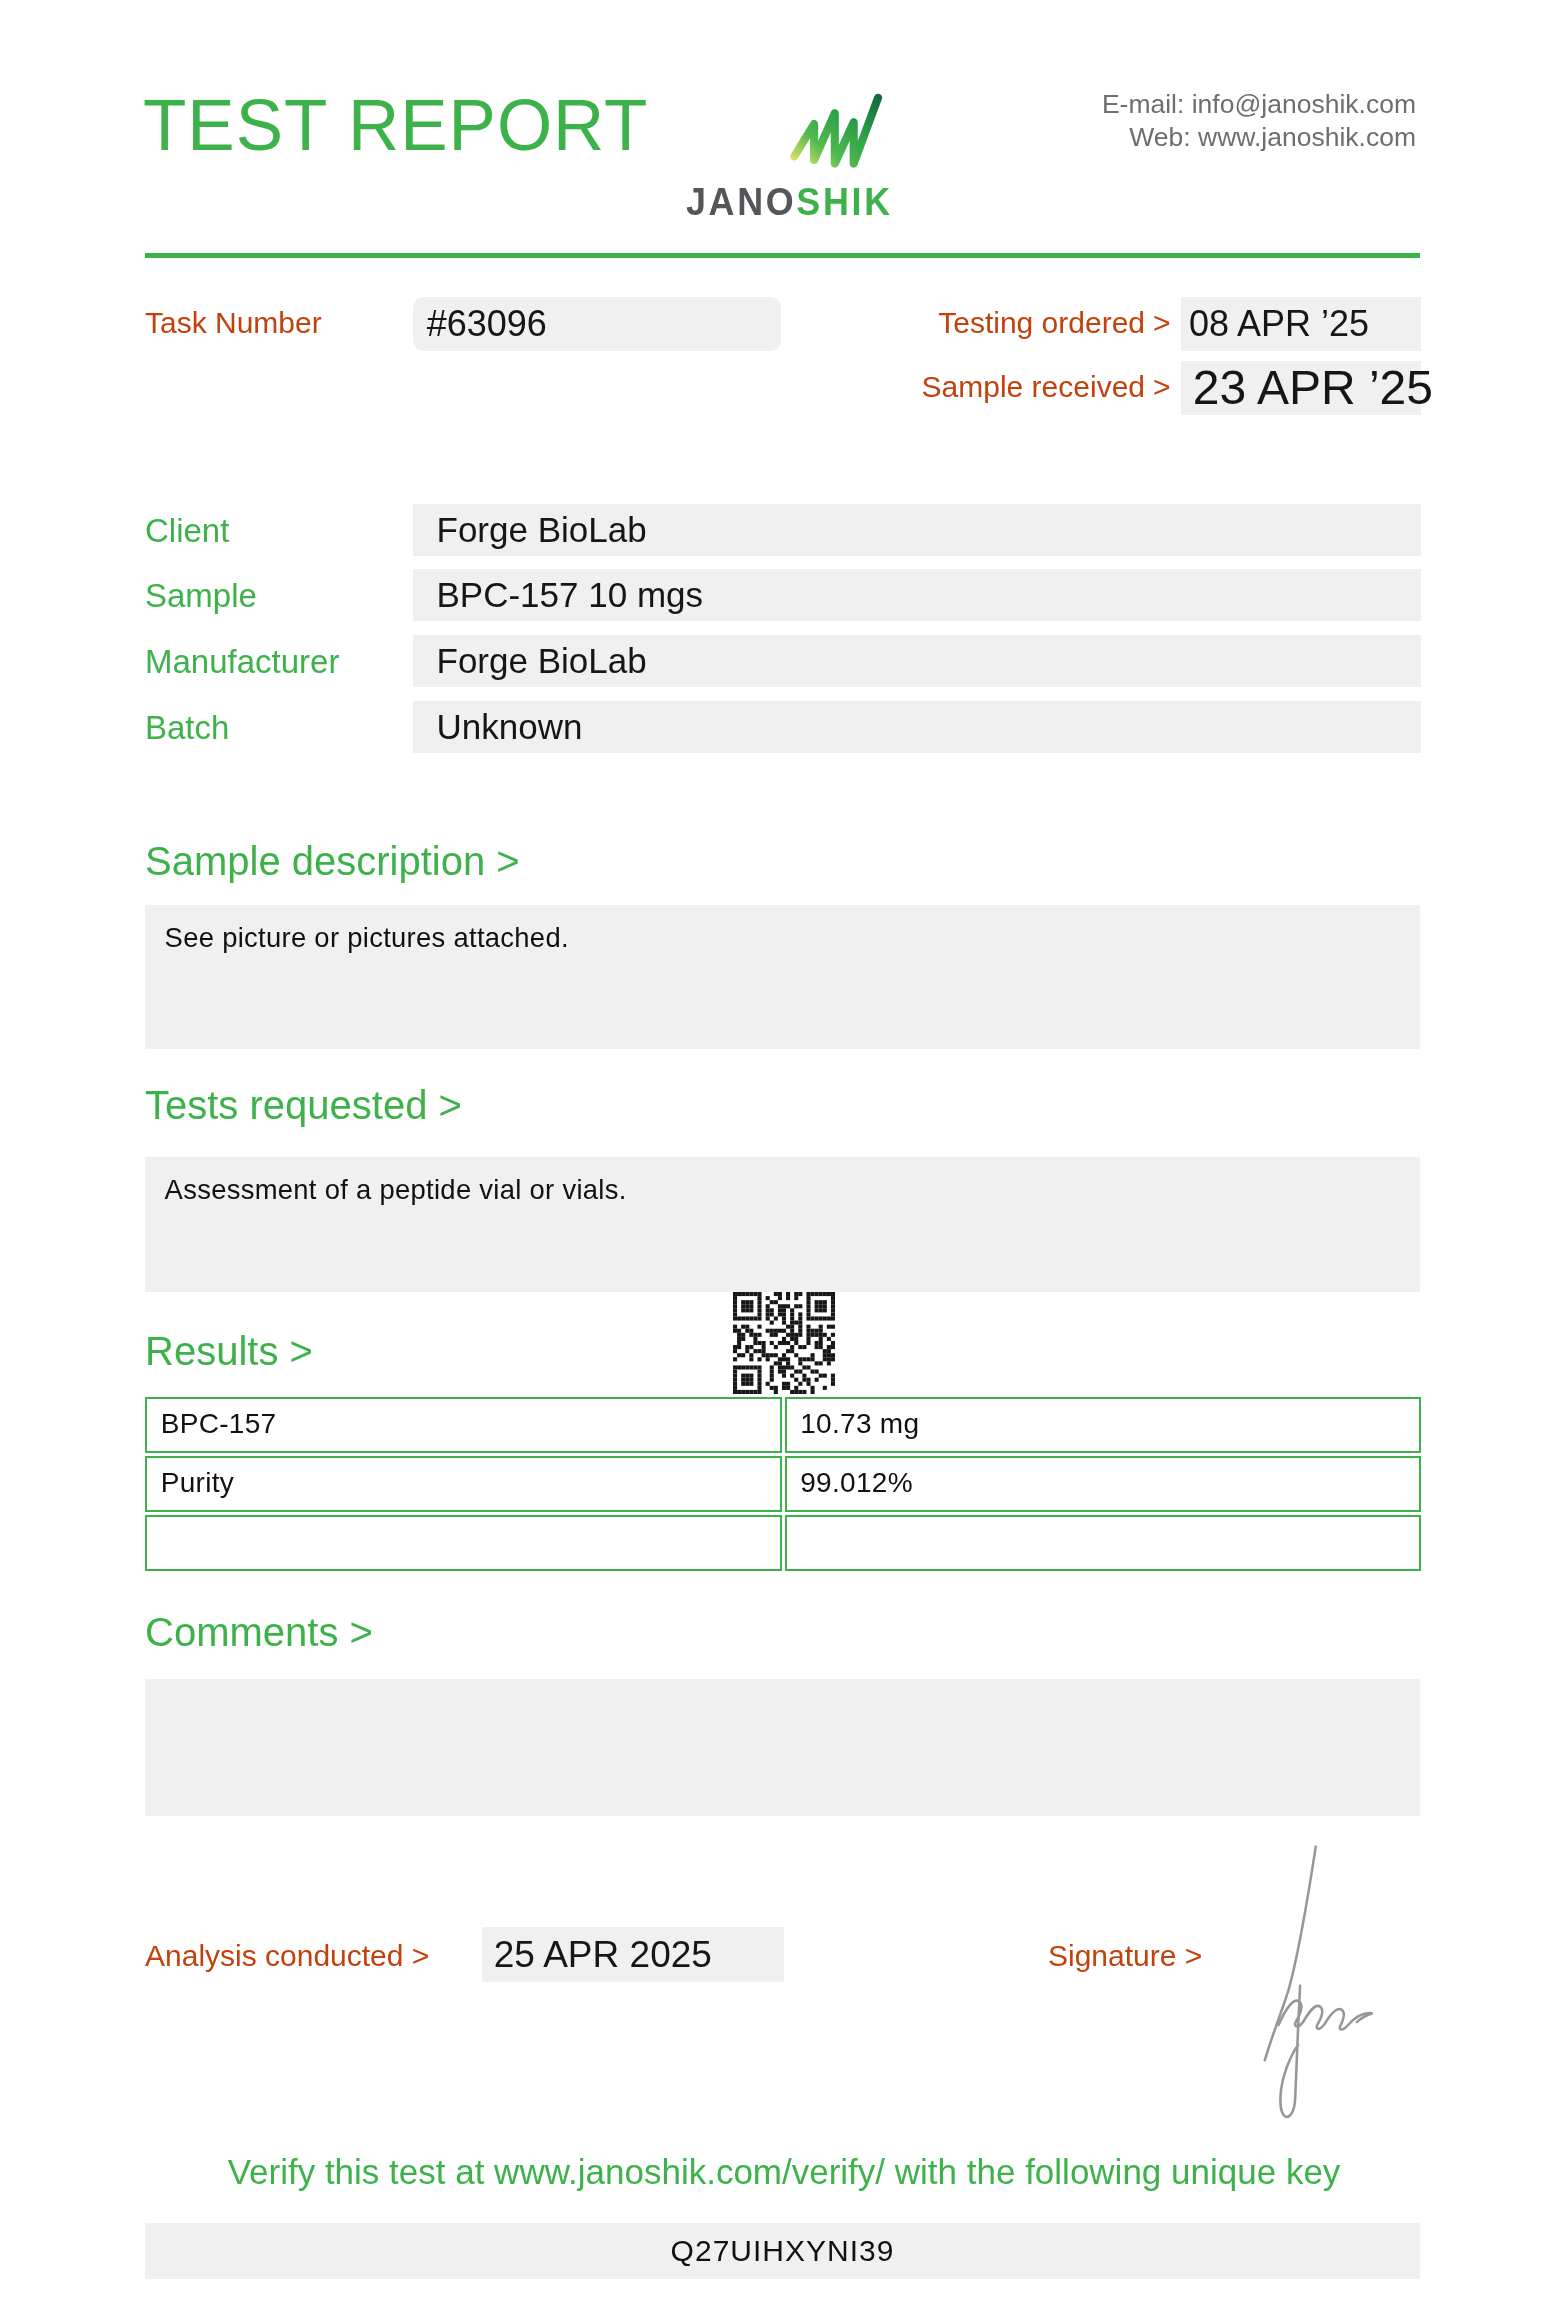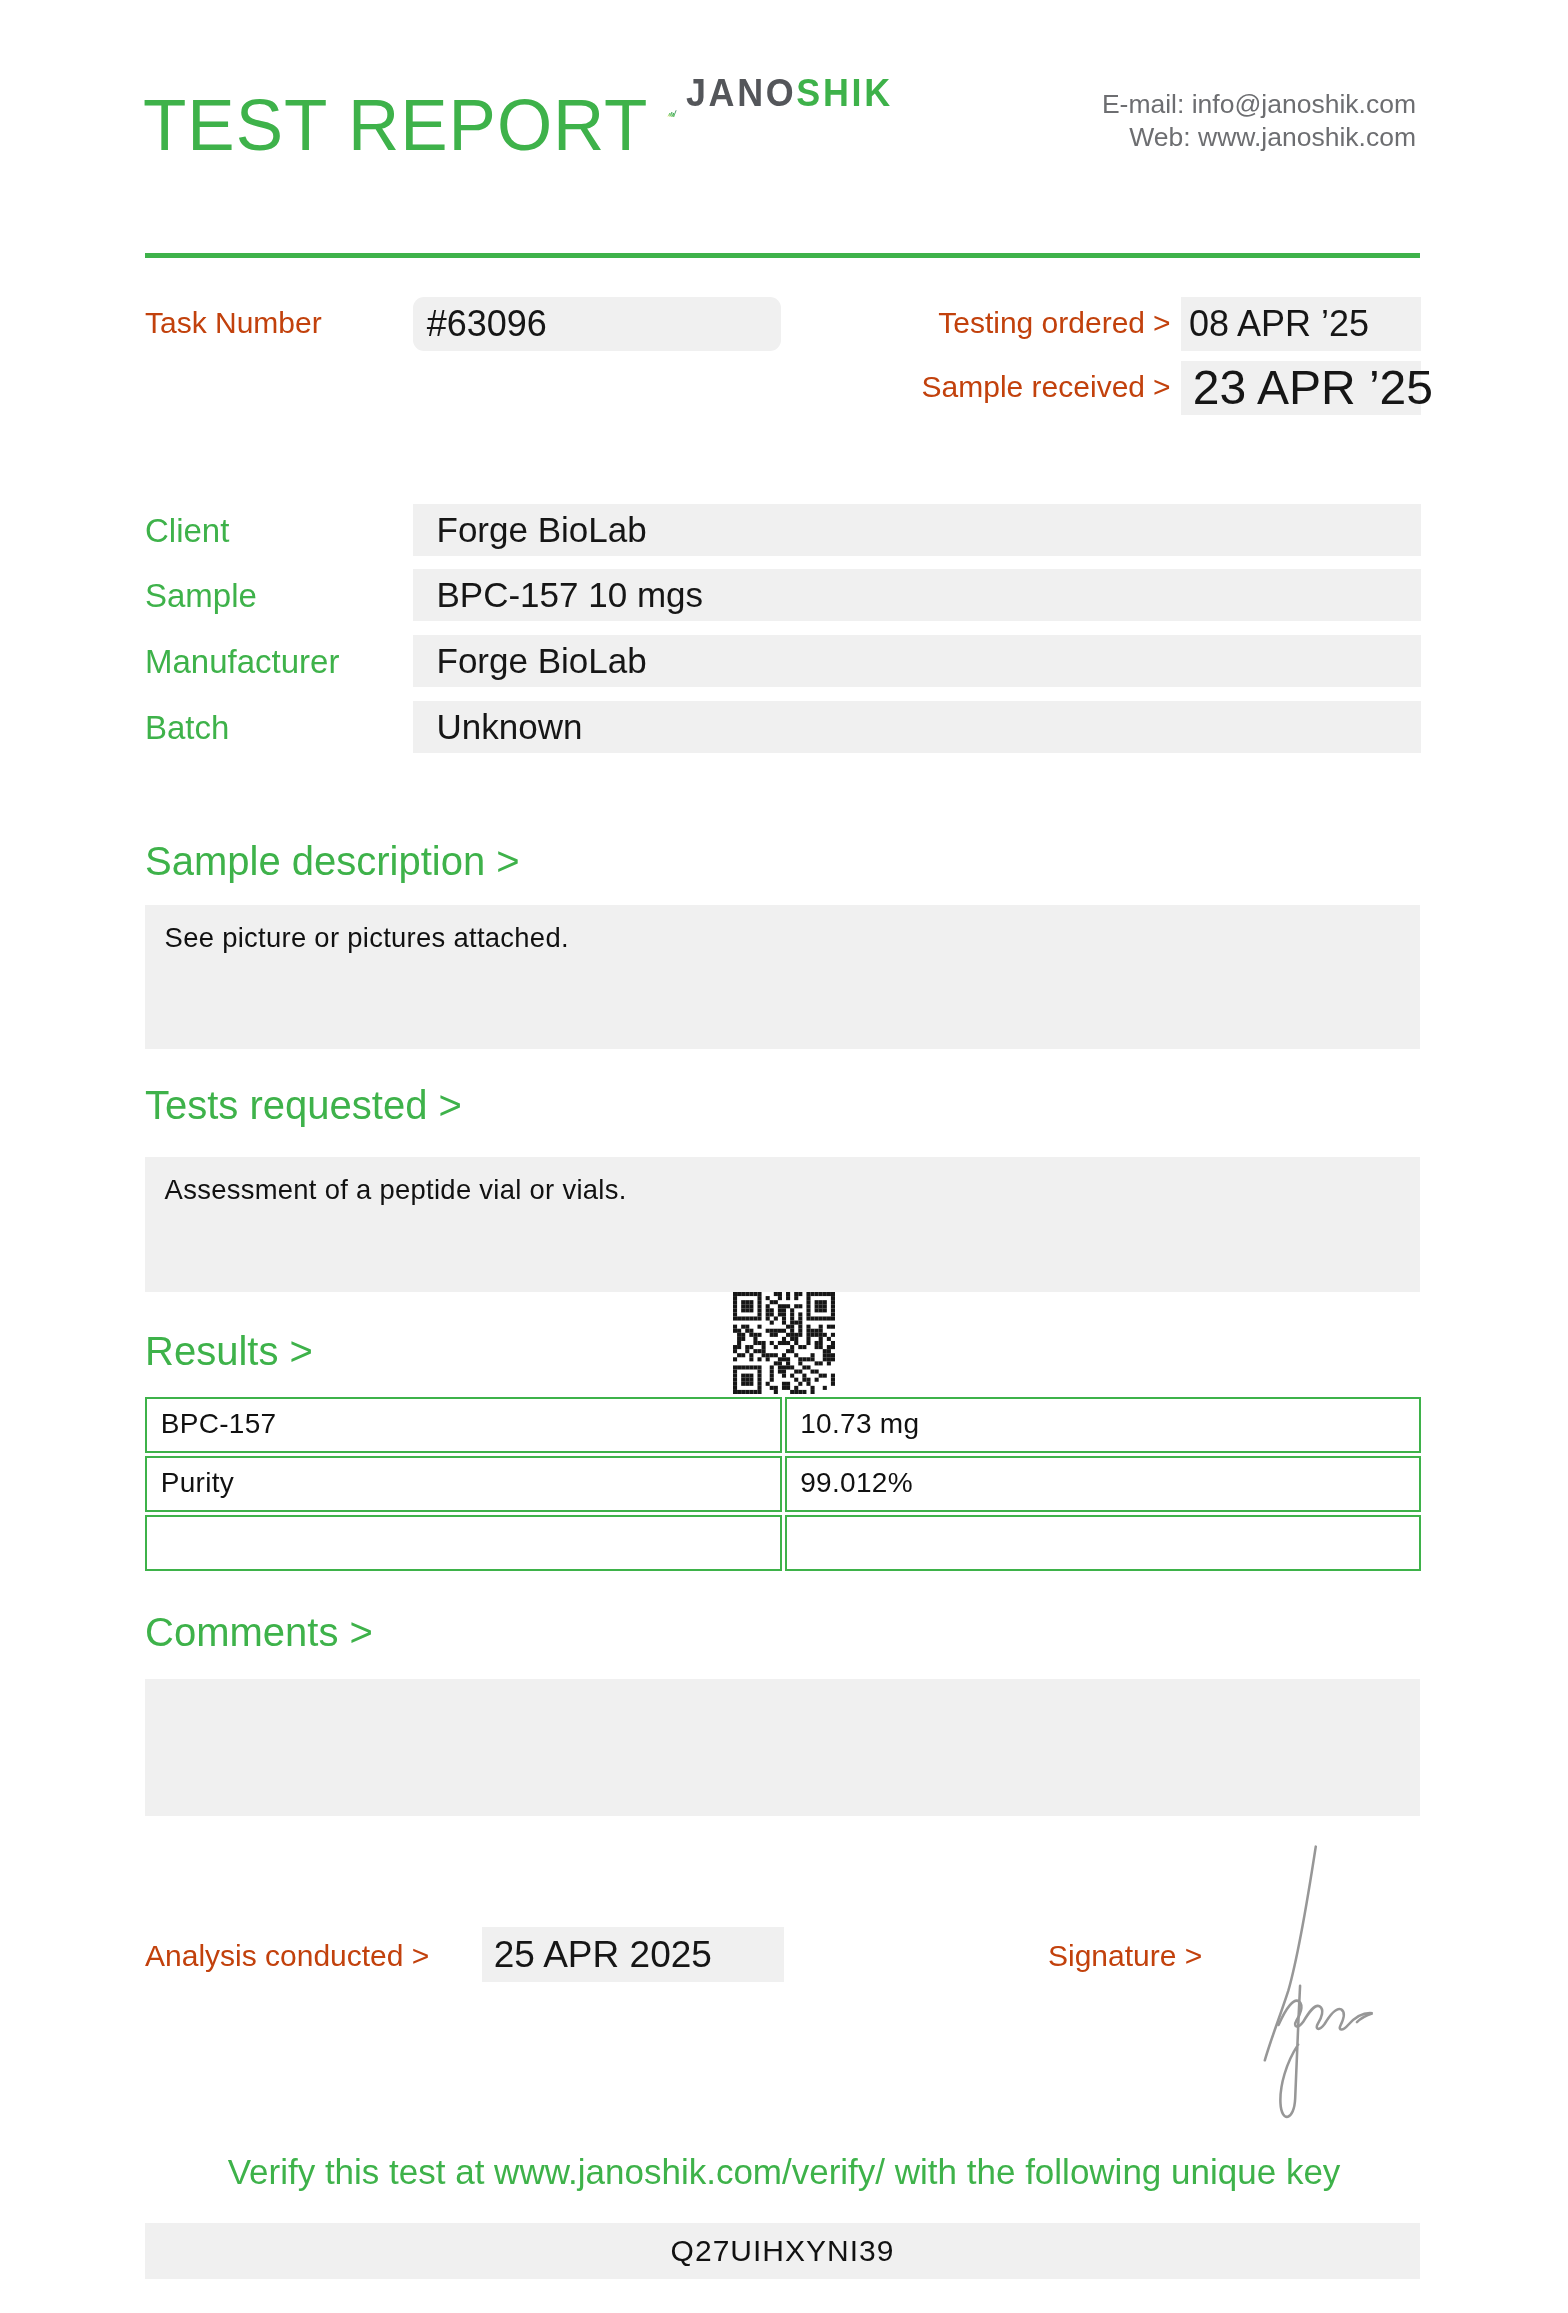--- a/index.html
+++ b/index.html
@@ -9,22 +9,22 @@
     position:relative; width:1568px; height:2313px; background:#fff;
     overflow:hidden;
   }
 
   
   .title {
     position:absolute; left:143px; top:84px;
     font-size:71px; letter-spacing:1px; color:#3eb24a;
     transform:scaleY(1.02); transform-origin:left top; white-space:nowrap;
   }
-  .logo { position:absolute; left:667px; top:69px; width:235px;
-    display:flex; align-items:flex-start; }
+  .logo { position:absolute; left:667px; top:88px; width:235px;
+    display:flex; flex-direction:column; align-items:flex-end; }
   .logo-icon { width:129px; height:90px; }
   .logo-text {
     margin-top:2px; font-size:39px; font-weight:bold; letter-spacing:2.9px;
     transform:scaleX(.92); transform-origin:center; white-space:nowrap;
   }
   .logo-text .jano { color:#54565a; }
   .logo-text .shik { color:#3eb24a; }
   .contact {
     position:absolute; right:152px; top:88px; text-align:right;
     font-size:26.5px; line-height:33px; color:#6d6e71; white-space:nowrap;

